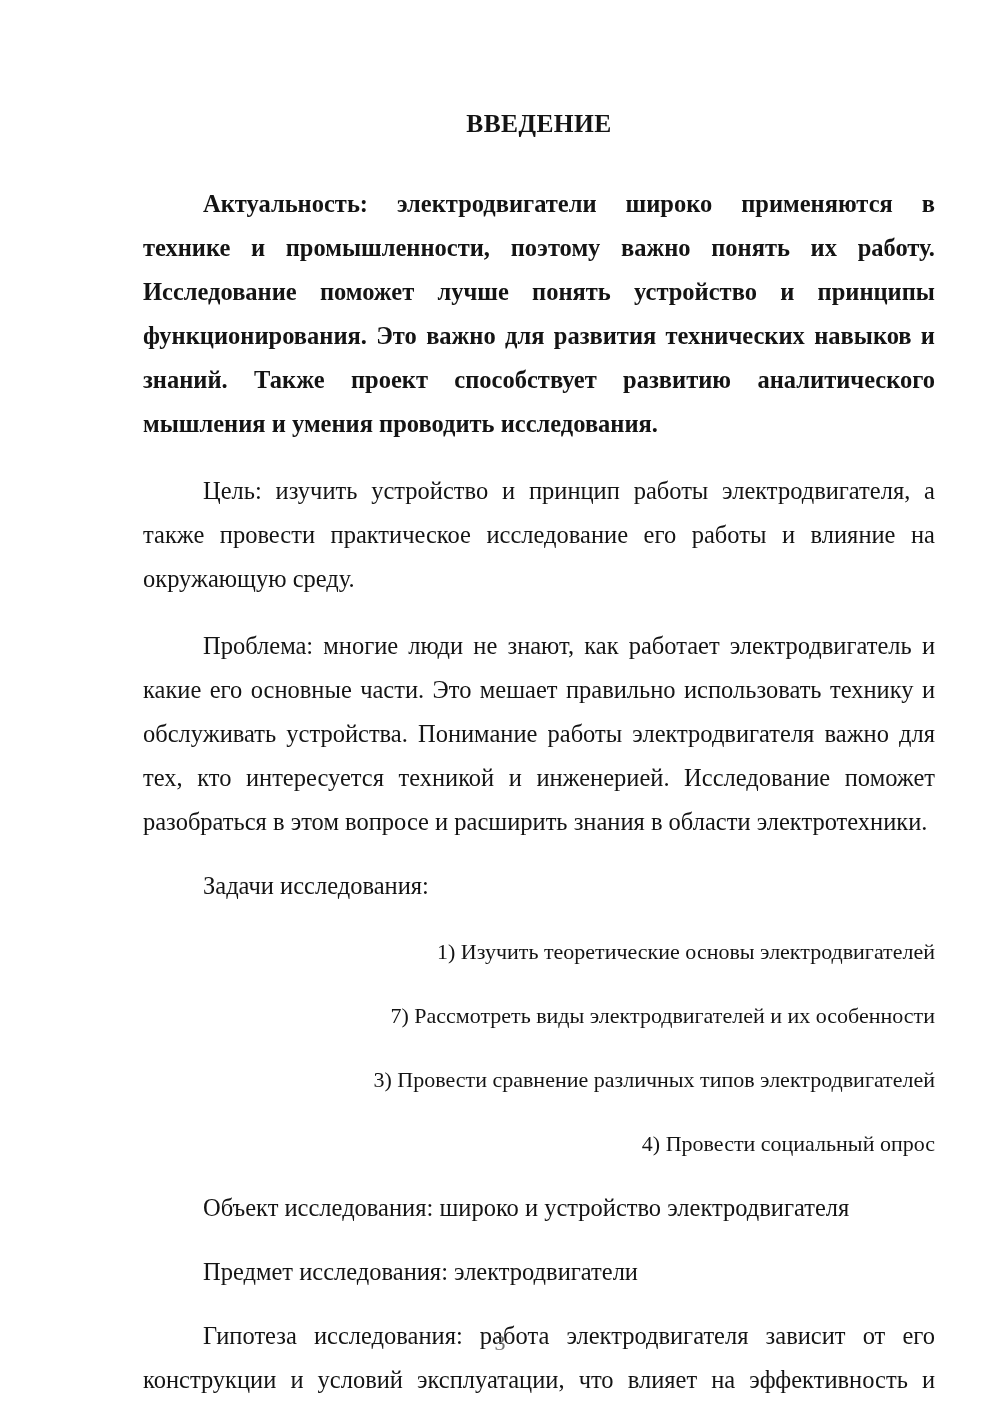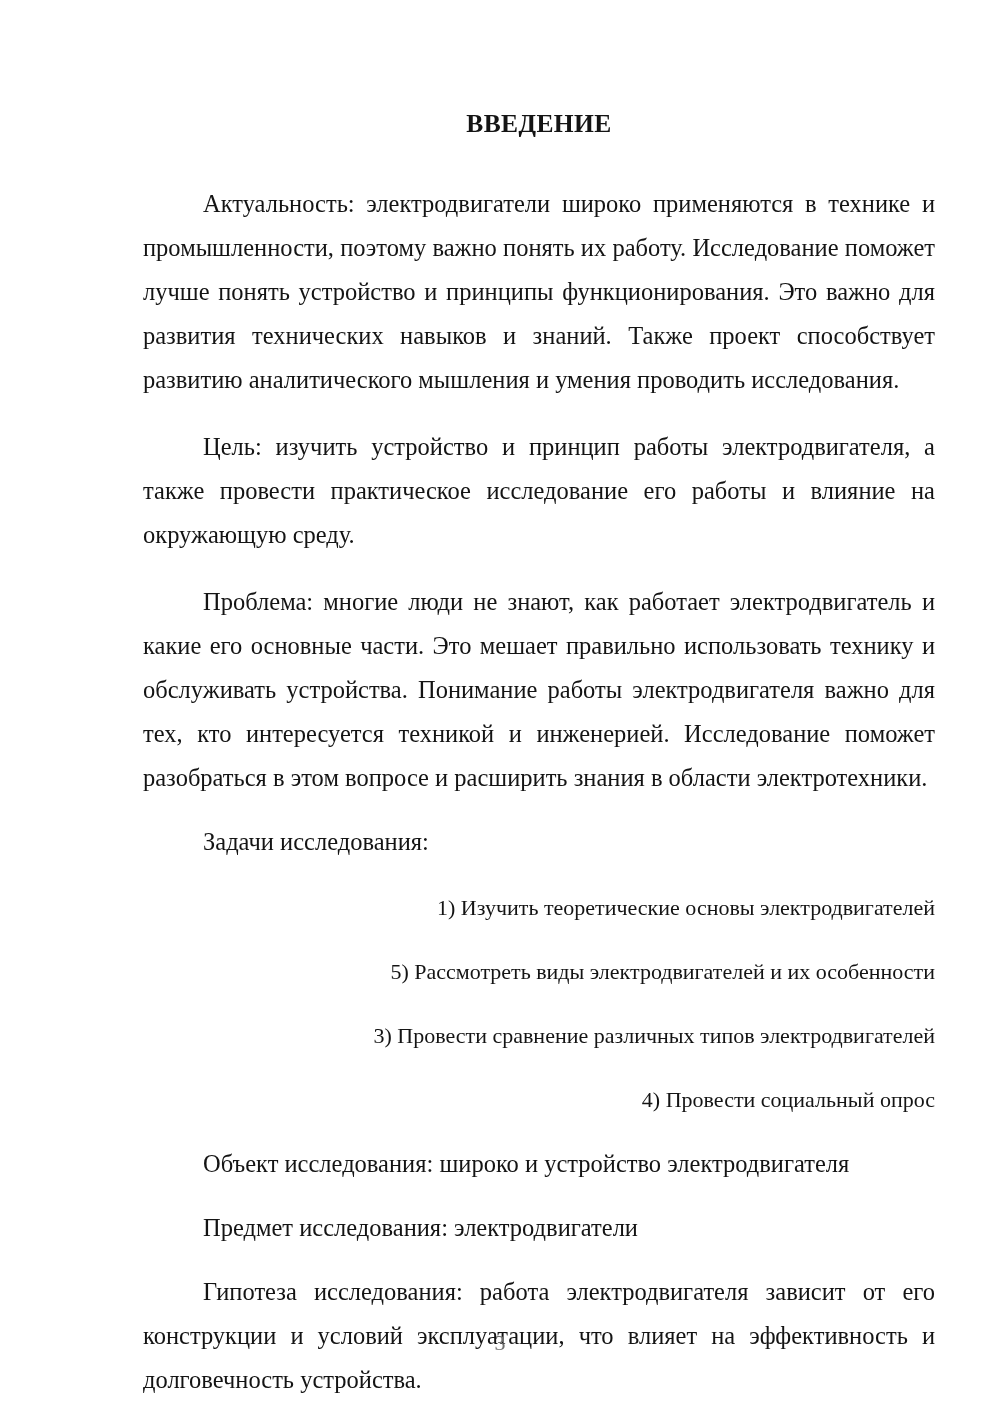--- a/index.html
+++ b/index.html
@@ -39,20 +39,21 @@
     padding-top: 23px;
     font-size: 24.5px;
     line-height: 44px;
     text-align: justify;
     text-justify: inter-word;
     text-indent: 60px;
     hyphens: none;
   }
   .para.first {
     padding-top: 26px;
+    font-weight: bold;
   }
   .para.tight {
     padding-top: 20px;
   }
   .list-item {
     margin: 0;
     padding-top: 20px;
     padding-left: 32px;
     font-size: 22px;
     line-height: 44px;
@@ -84,21 +85,21 @@
 
     <p class="para first">Актуальность: электродвигатели широко применяются в технике и промышленности, поэтому важно понять их работу. Исследование поможет лучше понять устройство и принципы функционирования. Это важно для развития технических навыков и знаний. Также проект способствует развитию аналитического мышления и умения проводить исследования.</p>
 
     <p class="para">Цель: изучить устройство и принцип работы электродвигателя, а также провести практическое исследование его работы и влияние на окружающую среду.</p>
 
     <p class="para">Проблема: многие люди не знают, как работает электродвигатель и какие его основные части. Это мешает правильно использовать технику и обслуживать устройства. Понимание работы электродвигателя важно для тех, кто интересуется техникой и инженерией. Исследование поможет разобраться в этом вопросе и расширить знания в области электротехники.</p>
 
     <p class="para tight">Задачи исследования:</p>
 
     <p class="list-item first-of-list">1) Изучить теоретические основы электродвигателей</p>
-    <p class="list-item">5) Рассмотреть виды электродвигателей и их особенности</p>
+    <p class="list-item">7) Рассмотреть виды электродвигателей и их особенности</p>
     <p class="list-item">3) Провести сравнение различных типов электродвигателей</p>
     <p class="list-item">4) Провести социальный опрос</p>
 
     <p class="para tight">Объект исследования: широко и устройство электродвигателя</p>
 
     <p class="para tight">Предмет исследования: электродвигатели</p>
 
     <p class="para tight">Гипотеза исследования: работа электродвигателя зависит от его конструкции и условий эксплуатации, что влияет на эффективность и долговечность устройства.</p>
 
   </div>

